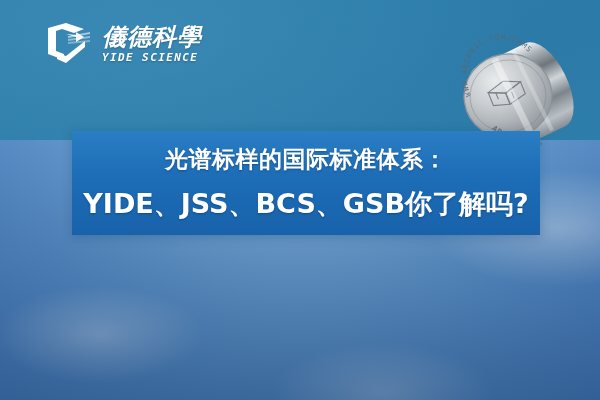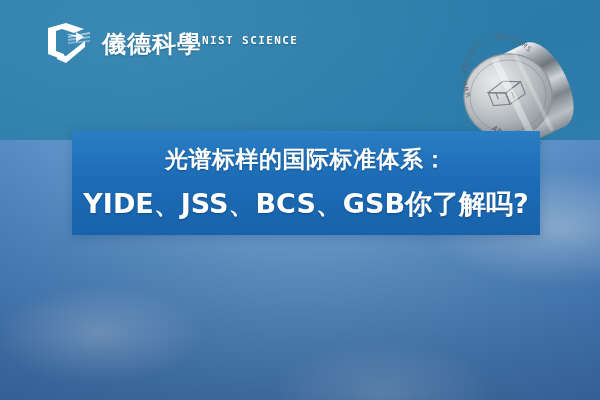--- a/index.html
+++ b/index.html
@@ -40,21 +40,21 @@
     background:radial-gradient(circle at 50% 50%, rgba(255,255,255,0) 96.4%, rgba(214,236,250,.85) 98.4%, rgba(255,255,255,0) 100%);
   }
   .earth-shade{
     position:absolute;left:0;right:0;bottom:0;height:260px;
     background:linear-gradient(180deg, rgba(30,80,135,0) 0%, rgba(24,66,118,.30) 62%, rgba(20,58,105,.46) 100%);
   }
 
   
   .logo{position:absolute;left:44px;top:20px;display:flex;align-items:center;gap:8px;}
   .logo-mark{width:50px;height:48px;flex:0 0 auto;}
-  .logo-text{display:flex;line-height:1;}
+  .logo-text{display:flex;flex-direction:column;line-height:1;font-style:italic;}
   .logo-cn{
     color:#fff;font-size:24px;font-weight:700;letter-spacing:1px;
     font-family:"DejaVu Sans","Liberation Sans",sans-serif;
     text-shadow:0 1px 2px rgba(0,40,70,.35);
   }
   .logo-en{
     color:#fff;font-size:11px;font-weight:700;letter-spacing:1.4px;margin-top:3px;
     font-family:"DejaVu Sans Mono","Liberation Mono",monospace;
     text-shadow:0 1px 2px rgba(0,40,70,.35);
   }
@@ -94,21 +94,21 @@
         <path d="M4 8 L22 3 L40 9 L30 13 L18 9 L12 11 L12 31 L20 34 L20 40 L4 34 Z" fill="#ffffff"></path>
         <path d="M22 14 L32 17 L32 22 L40 17 L32 12 L32 15 Z" fill="#ffffff" opacity=".92"></path>
         <path d="M24 16 L46 12 L46 14 L24 18 Z" fill="#ffffff" opacity=".55"></path>
         <path d="M24 19 L46 16 L46 18 L24 21 Z" fill="#ffffff" opacity=".45"></path>
         <path d="M24 22 L46 20 L46 22 L24 24 Z" fill="#ffffff" opacity=".35"></path>
         <path d="M13 33 L22 36 L41 21 L41 27 L22 43 L13 39 Z" fill="#ffffff"></path>
       </svg>
     </span>
     <span class="logo-text">
       <span class="logo-cn">儀德科學</span>
-      <span class="logo-en">NIST SCIENCE</span>
+      <span class="logo-en">YIDE SCIENCE</span>
     </span>
   </div>
 
   <span class="disc">
     <svg viewBox="0 0 140 120" width="140" height="120" aria-hidden="true">
       <defs>
         <linearGradient id="sideG" x1="0" y1="0" x2="0" y2="1">
           <stop offset="0%" stop-color="#f2f4f6"></stop>
           <stop offset="14%" stop-color="#aab2b8"></stop>
           <stop offset="30%" stop-color="#6e767d"></stop>

